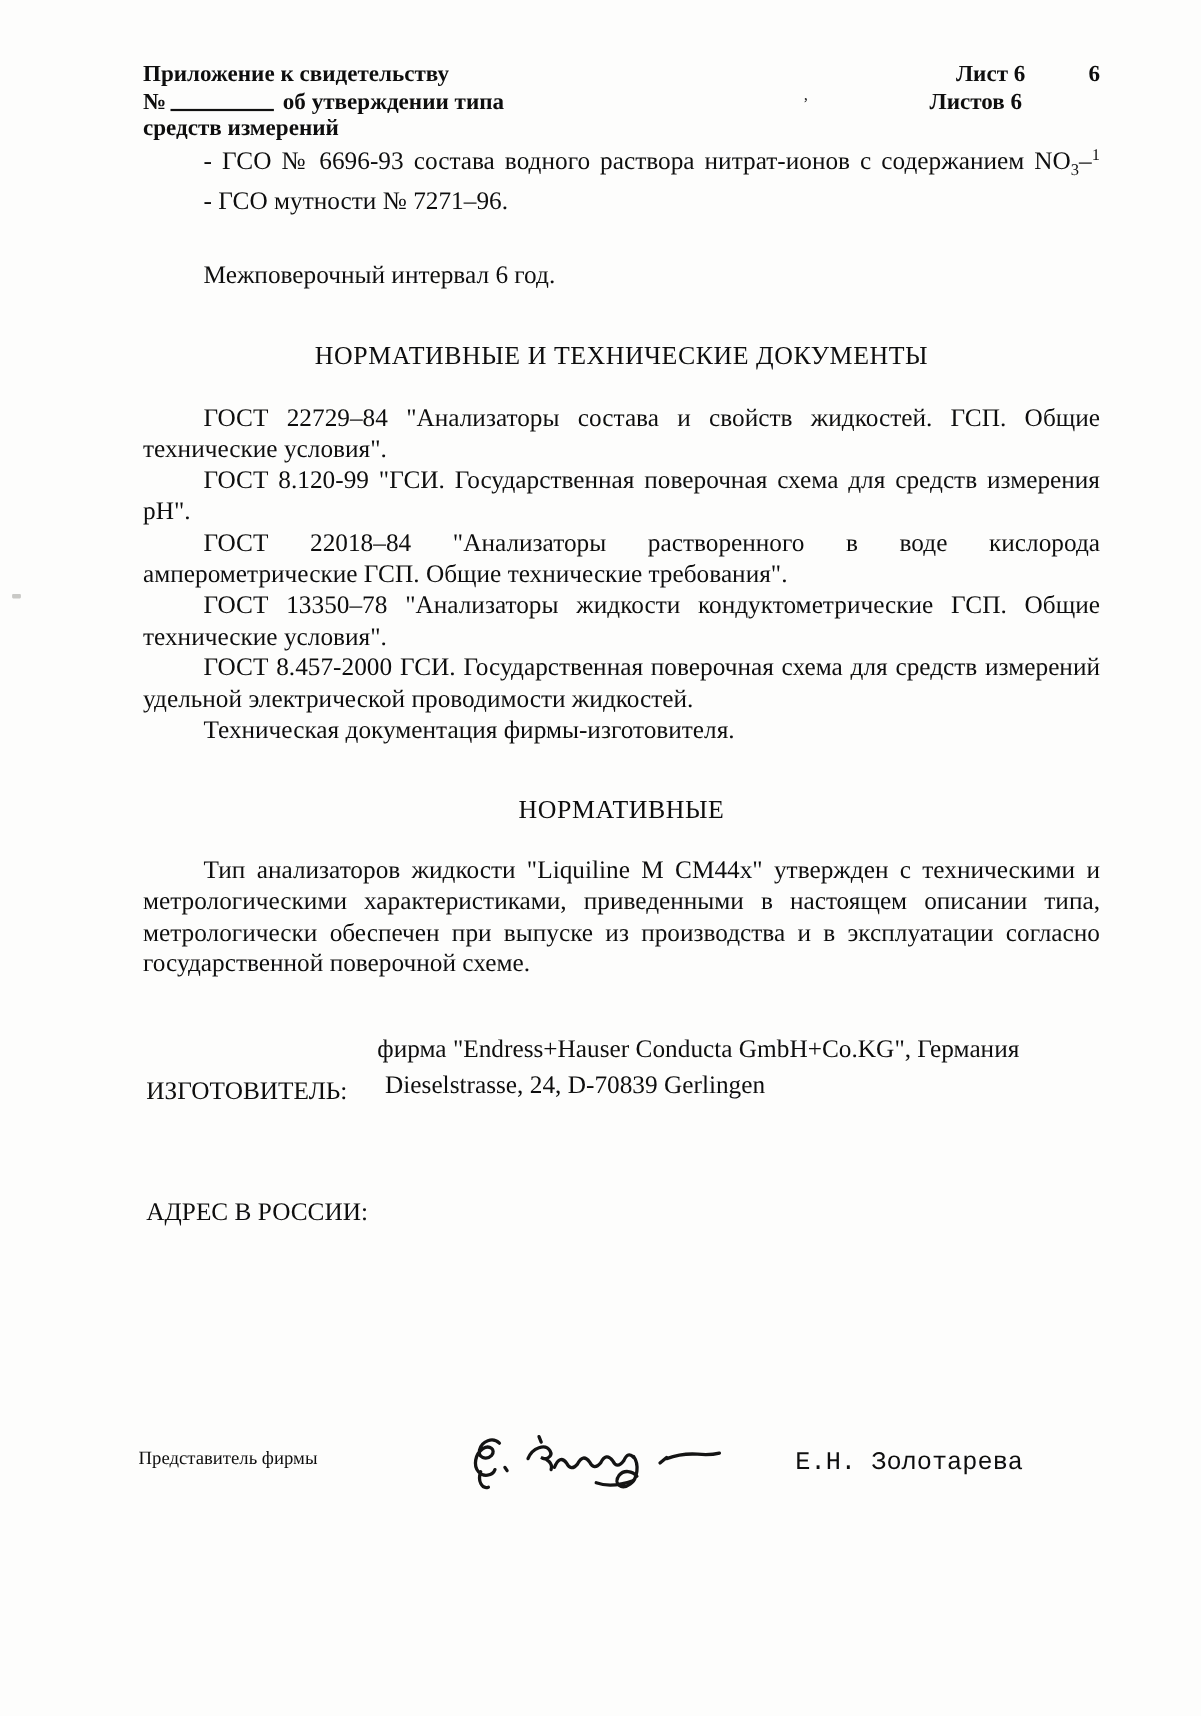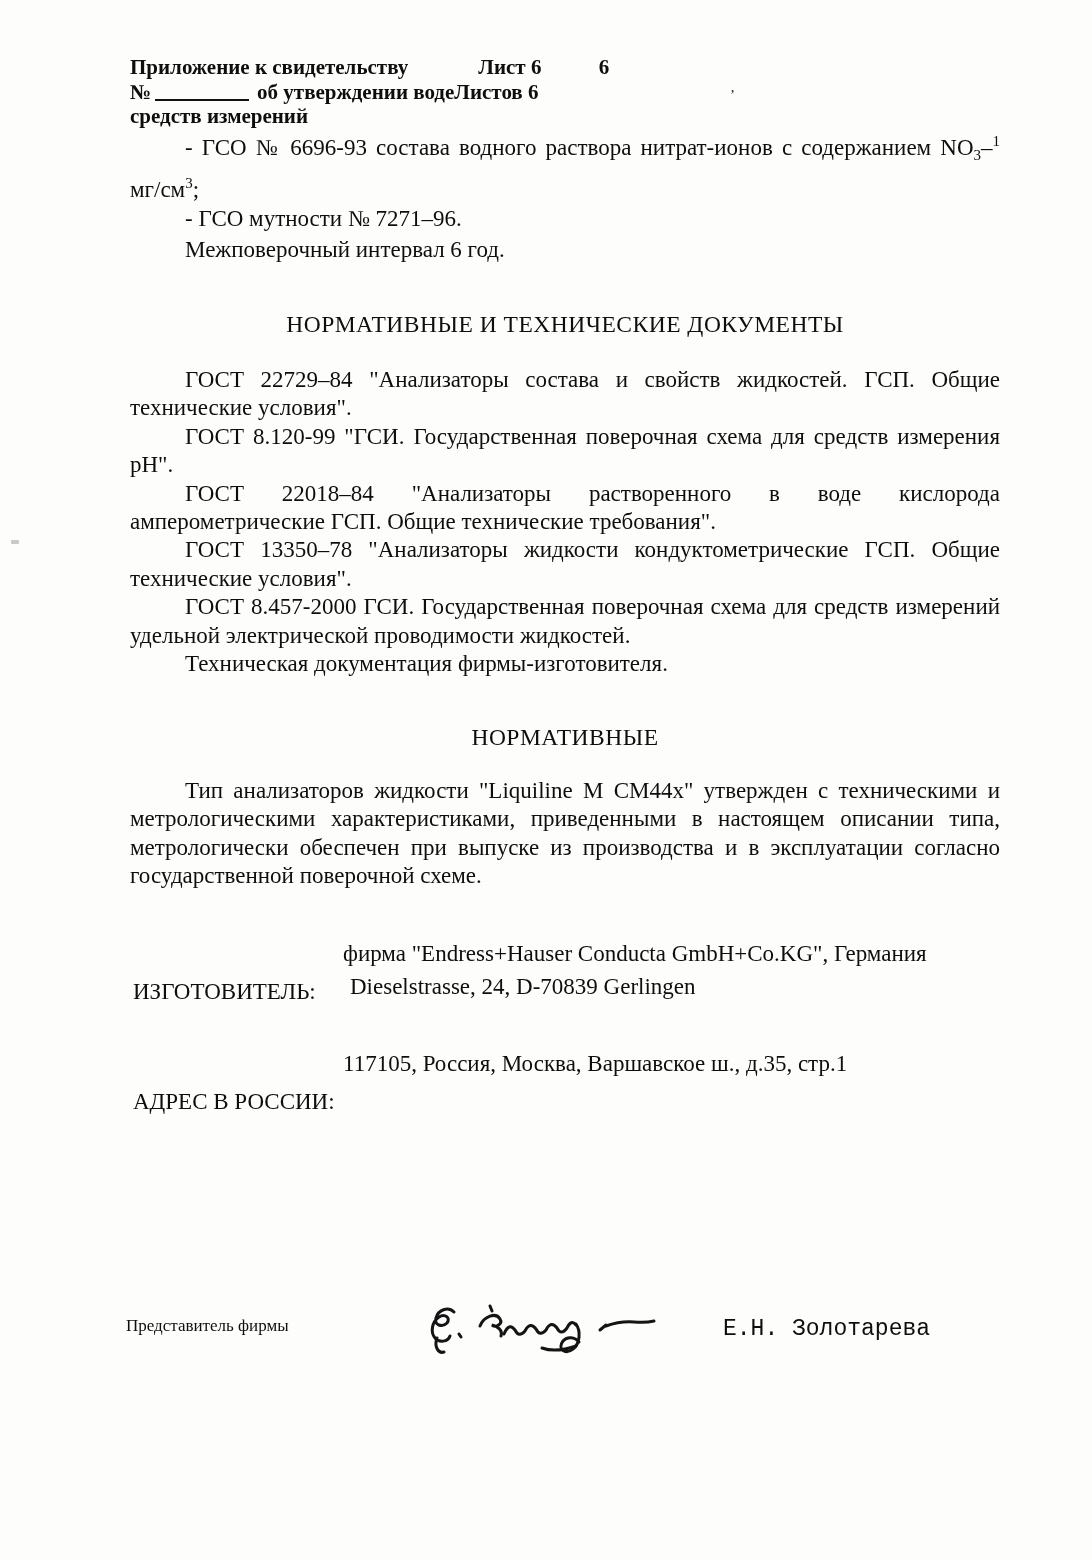--- a/index.html
+++ b/index.html
@@ -7,21 +7,21 @@
     position:relative;
     width:1092px;height:1560px;
     background:#fdfdfc;
     font-family:"Liberation Serif","DejaVu Serif",serif;
     color:#0e0e0e;
     overflow:hidden;
   }
   
   .doc-header{
     position:absolute;left:130px;right:92px;top:55px;
-    display:flex;
+    display:flex;justify-content:space-between;
     font-size:21px;line-height:24.5px;font-weight:bold;
   }
   .header-left{max-width:420px;}
   .no-line{display:flex;align-items:flex-end;}
   .blank-underline{
     display:inline-block;width:94px;height:1px;
     border-bottom:2px solid #111;
     margin:0 8px 3px 4px;
   }
   .header-right{width:155px;}
@@ -64,40 +64,37 @@
 <body>
 
 <div class="page">
 
   <header class="doc-header">
     <div class="header-left">
       <div>Приложение к свидетельству</div>
       <div class="no-line">
         <span>№</span>
         <span class="blank-underline"></span>
-        <span>об утверждении воде</span>
+        <span>об утверждении типа</span>
       </div>
       <div>средств измерений</div>
     </div>
     <div class="header-right">
       <div class="sheet-row">
         <span>Лист 6</span>
         <span>6</span>
       </div>
       <div>Листов 6</div>
     </div>
     <span class="stray-mark">’</span>
   </header>
 
   <div class="block bodytext" style="top:127px;">
     <div class="just-force indent">
       <span>- ГСО № 6696-93 состава водного раствора нитрат-ионов с содержанием NO</span><sub class="chem">3</sub><span>–</span><sup class="chem">1</sup>
-    </div>
-    <div>
-      <span>мг/см</span><sup class="chem">3</sup><span>;</span>
     </div>
     <div class="indent">- ГСО мутности № 7271–96.</div>
   </div>
 
   <div class="block bodytext indent" style="top:236px;">Межповерочный интервал 6 год.</div>
 
   <div class="section-heading" style="top:311px;">НОРМАТИВНЫЕ И ТЕХНИЧЕСКИЕ ДОКУМЕНТЫ</div>
 
   <div class="block bodytext" style="top:366px;">
     <p class="just indent">ГОСТ 22729–84 "Анализаторы состава и свойств жидкостей. ГСП. Общие технические условия".</p>
@@ -115,21 +112,20 @@
     <div class="label-col">ИЗГОТОВИТЕЛЬ:</div>
     <div class="value-col">
       <div>фирма "Endress+Hauser Conducta GmbH+Co.KG", Германия</div>
       <div class="vline2">Dieselstrasse, 24, D-70839 Gerlingen</div>
     </div>
   </div>
 
   <div class="label-row" style="top:1047px;">
     <div class="label-col">АДРЕС В РОССИИ:</div>
     <div class="value-col">
-      <div>117105, Россия, Москва, Варшавское ш., д.35, стр.1</div>
     </div>
   </div>
 
   <div class="sig-label">Представитель фирмы</div>
   <svg class="signature-svg" width="300" height="110" viewBox="0 0 300 110" fill="none">
     <g stroke="#141414" stroke-width="3" stroke-linecap="round" fill="none">
 
       <path d="M50,44 C44,38 34,42 32,50 C30,57 38,60 43,55 C47,50 41,45 35,49 C28,54 26,64 31,70 C35,75 44,74 46,68 M33,70 C30,78 34,86 40,84"></path>
       <path d="M55,66 l2,3"></path>
 

